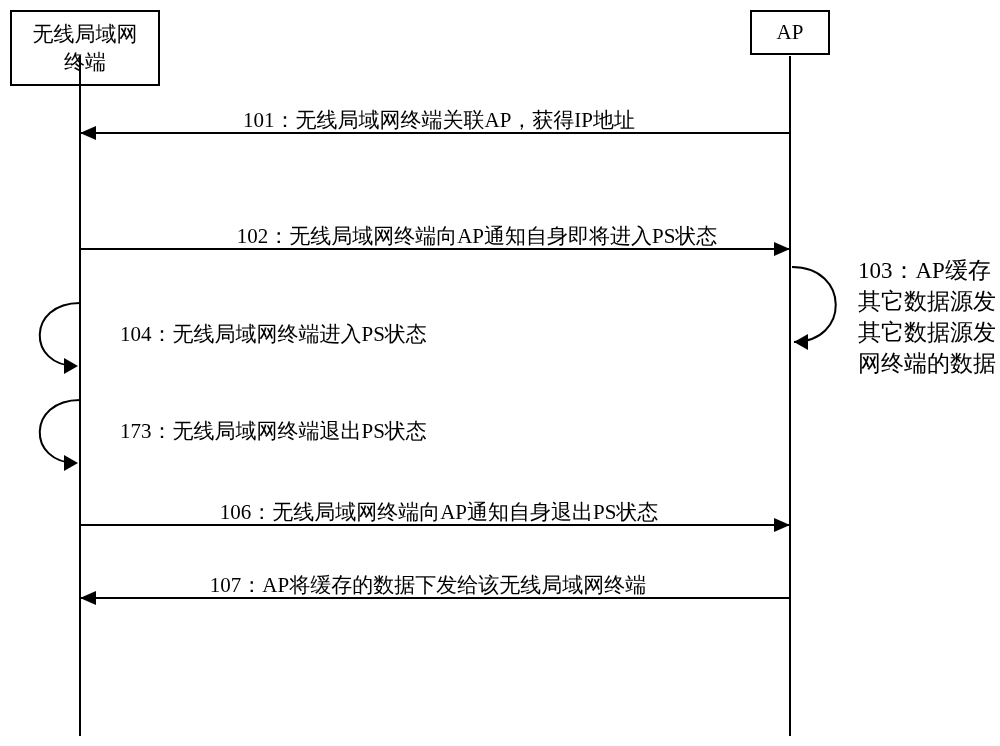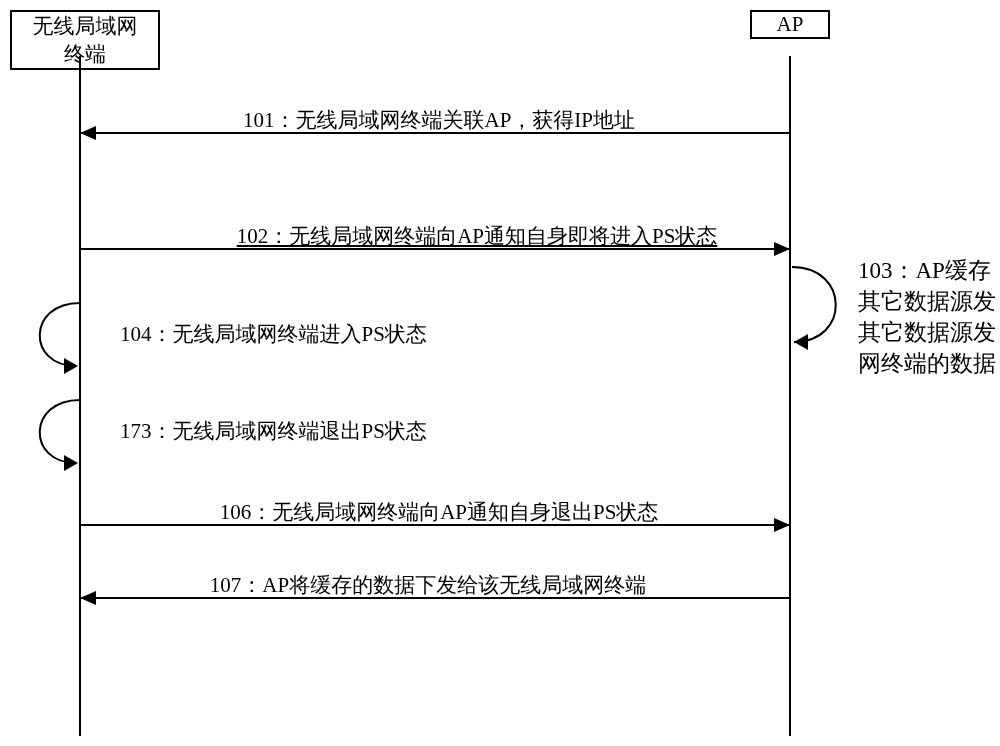--- a/index.html
+++ b/index.html
@@ -16,21 +16,21 @@
     position: relative;
     width: 1000px;
     height: 746px;
   }
   .participant {
     position: absolute;
     border: 2px solid #000;
     background: #fff;
     text-align: center;
     font-size: 21px;
-    padding: 0 16px;
+    padding: 8px 16px;
     top: 10px;
   }
   .lifeline {
     position: absolute;
     width: 2px;
     background: #000;
     top: 56px;
     height: 680px;
   }
   .message-line {
@@ -77,21 +77,21 @@
   <div class="participant" style="left:10px; width:150px;">无线局域网终端</div>
   <div class="participant" style="left:750px; width:80px;font-family:Liberation Serif, serif;">AP</div>
 
   <div class="lifeline" style="left:79px;"></div>
   <div class="lifeline" style="left:789px;"></div>
 
   <div class="msg-text" style="left:80px; width:718px; top:106px;">101：无线局域网终端关联AP，获得IP地址</div>
   <div class="message-line" style="left:80px; width:710px; top:132px;"></div>
   <div class="arrow-head arrow-left" style="left:80px; top:126px;"></div>
 
-  <div class="msg-text" style="left:80px; width:794px; top:222px;text-decoration:underline;">102：无线局域网终端向AP通知自身即将进入PS状态</div>
+  <div class="msg-text" style="left:80px; width:794px; top:222px;">102：无线局域网终端向AP通知自身即将进入PS状态</div>
   <div class="message-line" style="left:80px; width:710px; top:248px;"></div>
   <div class="arrow-head arrow-right" style="left:774px; top:242px;"></div>
 
   <div class="self-loop" style="left:790px; top:262px;">
     <svg width="70" height="90" viewBox="0 0 70 90">
       <path d="M 2 5 C 60 5, 60 80, 4 80" stroke="#000" stroke-width="2" fill="none"></path>
       <polygon points="4,80 18,72 18,88" fill="#000"></polygon>
     </svg>
   </div>
   <div class="side-text" style="left:858px; top:255px; width:140px;">

